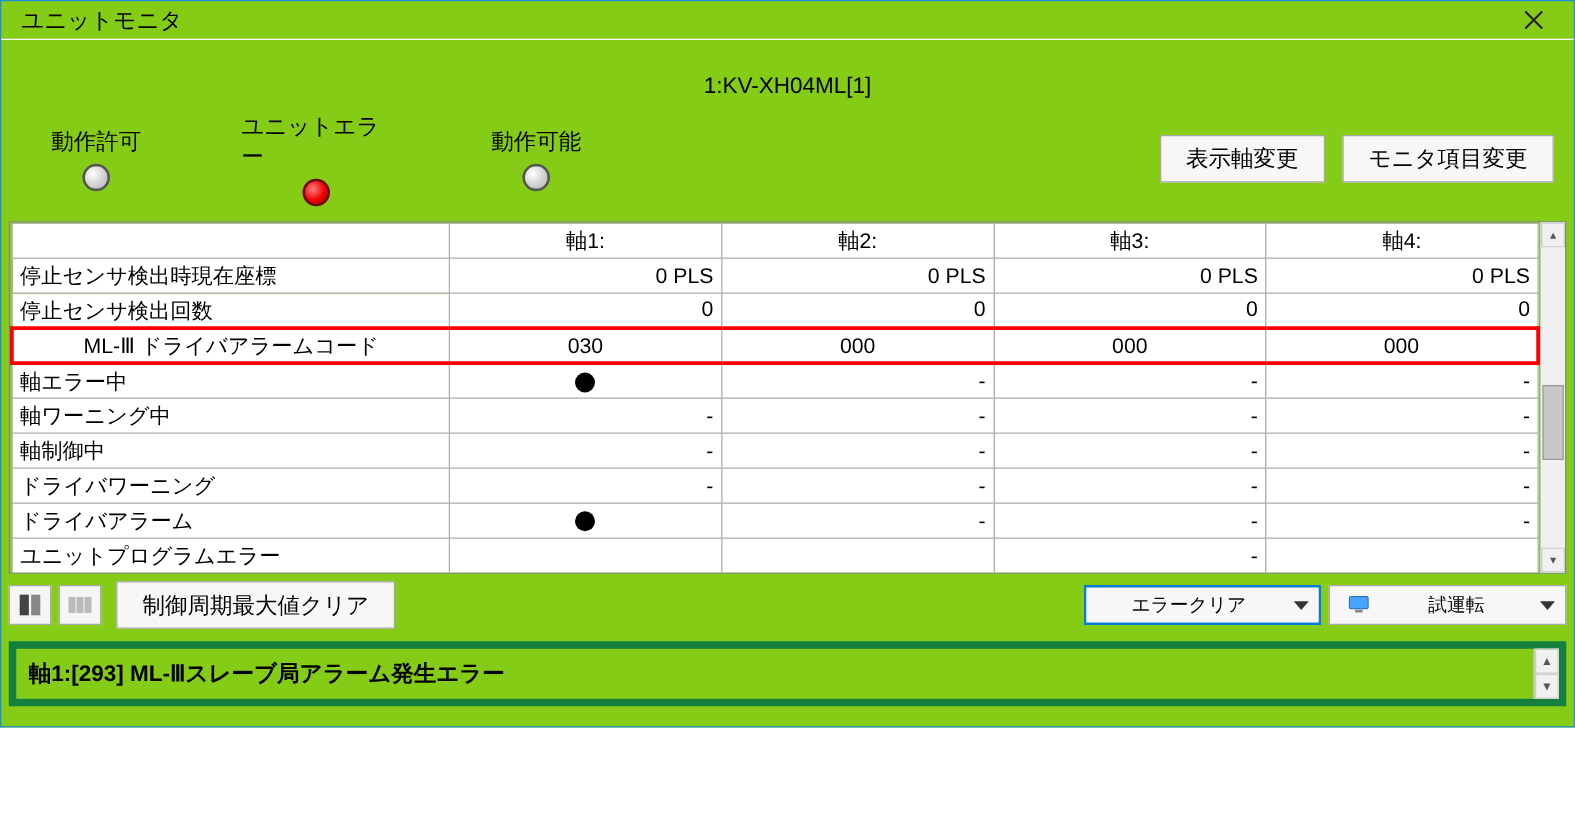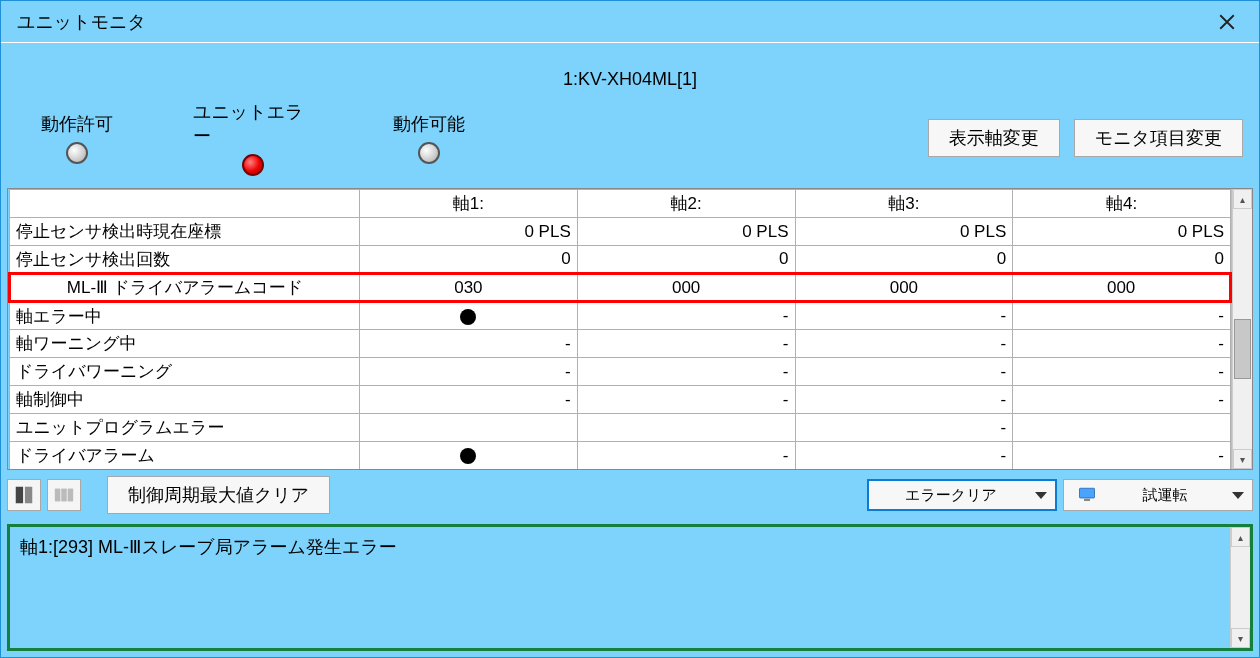--- a/index.html
+++ b/index.html
@@ -1,21 +1,21 @@
 <!DOCTYPE html>
 <html><head>
 <meta charset="utf-8">
 <style>
 * { box-sizing: border-box; margin: 0; padding: 0; }
 body { font-family: "MS Gothic", "Meiryo", sans-serif; font-size: 15px; background: #fff; }
 
 .window {
-  width: 1260px; height: 658px;
+  width: 1260px; height: 582px;
   border: 1px solid #1e90d8;
-  background: #7dd3fc;
+  background: #84cc16;
   display: flex; flex-direction: column;
   position: relative;
 }
 
 .titlebar {
   height: 42px;
   display: flex; align-items: center;
   padding: 0 10px;
   border-bottom: 1px solid #fff;
 }
@@ -140,25 +140,26 @@
 }
 .dropdown.highlight { border: 2px solid #0b7cd6; }
 .dropdown .tri {
   width: 0; height: 0;
   border-left: 6px solid transparent;
   border-right: 6px solid transparent;
   border-top: 7px solid #333;
 }
 
 .messagebox {
-  margin: 4px 6px 6px 6px;
-  border: 3px solid #15803d;
+  margin: 4px 6px 16px 6px;
+  border: 6px solid #15803d;
   flex: 1;
   display: flex;
   position: relative;
+  font-weight: bold;
 }
 .msg-content { flex: 1; padding: 8px 10px; font-size: 18px; }
 .monitor-icon {
   display: inline-flex; align-items: center; justify-content: center;
   width: 22px; height: 20px;
 }
 
 col.c0 { width: 350px; }
 col.cN { width: auto; }
 </style>
@@ -245,46 +246,46 @@
               <td class="val">-</td>
             </tr>
             <tr>
               <td class="rowlabel">軸ワーニング中</td>
               <td class="val">-</td>
               <td class="val">-</td>
               <td class="val">-</td>
               <td class="val">-</td>
             </tr>
             <tr>
+              <td class="rowlabel">軸制御中</td>
+              <td class="val">-</td>
+              <td class="val">-</td>
+              <td class="val">-</td>
+              <td class="val">-</td>
+            </tr>
+            <tr>
               <td class="rowlabel">ドライバワーニング</td>
               <td class="val">-</td>
               <td class="val">-</td>
               <td class="val">-</td>
               <td class="val">-</td>
             </tr>
             <tr>
-              <td class="rowlabel">軸制御中</td>
-              <td class="val">-</td>
+              <td class="rowlabel">ドライバアラーム</td>
+              <td class="val" style="text-align: center;"><span class="dot"></span></td>
               <td class="val">-</td>
               <td class="val">-</td>
               <td class="val">-</td>
             </tr>
             <tr>
               <td class="rowlabel">ユニットプログラムエラー</td>
               <td class="val"></td>
               <td class="val"></td>
               <td class="val">-</td>
               <td class="val"></td>
-            </tr>
-            <tr>
-              <td class="rowlabel">ドライバアラーム</td>
-              <td class="val" style="text-align: center;"><span class="dot"></span></td>
-              <td class="val">-</td>
-              <td class="val">-</td>
-              <td class="val">-</td>
             </tr>
           </tbody>
       </table>
     </div>
     <div class="vscroll">
       <div class="arrow">▴</div>
       <div class="track">
         <div class="thumb"></div>
       </div>
       <div class="arrow">▾</div>
@@ -298,21 +299,21 @@
           <rect x="13" y="3" width="8" height="18" fill="#888"></rect>
         </svg>
     </div>
     <div class="iconbtn">
       <svg viewBox="0 0 24 24">
           <rect x="2" y="5" width="6" height="14" fill="#bbb"></rect>
           <rect x="9" y="5" width="6" height="14" fill="#bbb"></rect>
           <rect x="16" y="5" width="6" height="14" fill="#bbb"></rect>
         </svg>
     </div>
-    <button class="btn" style="margin-left:20px">制御周期最大値クリア</button>
+    <button class="btn" style="margin-left:6px">制御周期最大値クリア</button>
     <div class="toolbar-spacer"></div>
     <div class="dropdown highlight" style="width:190px">
       <span style="flex:1;text-align:center">エラークリア</span>
       <span class="tri"></span>
     </div>
     <div class="dropdown" style="width:190px">
       <span class="monitor-icon">
         <svg viewBox="0 0 24 24" width="20" height="18">
             <rect x="2" y="3" width="20" height="13" rx="1" fill="#4aa3ff" stroke="#1862aa"></rect>
             <rect x="8" y="17" width="8" height="3" fill="#888"></rect>

